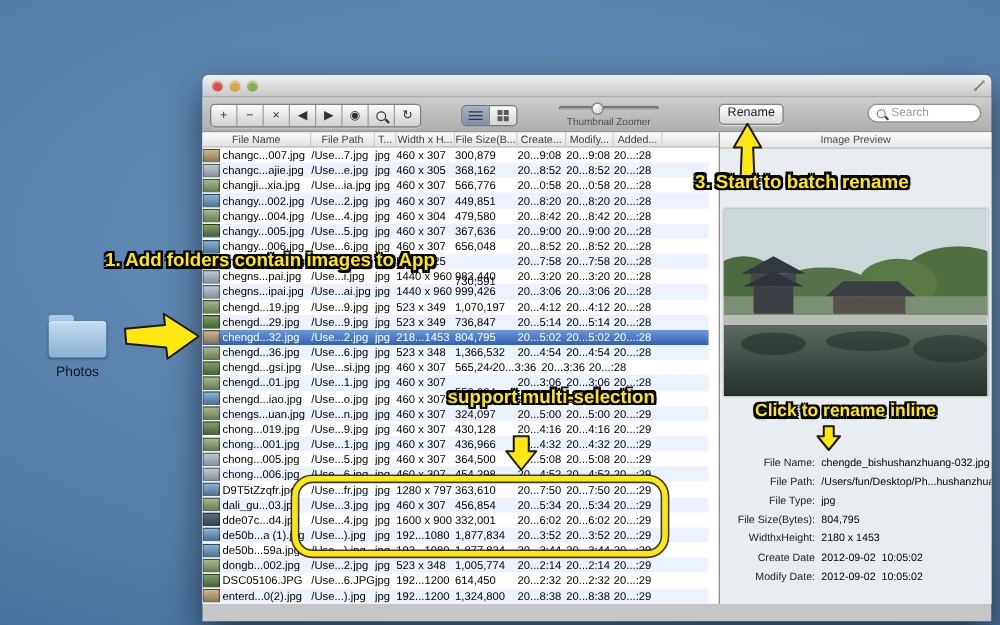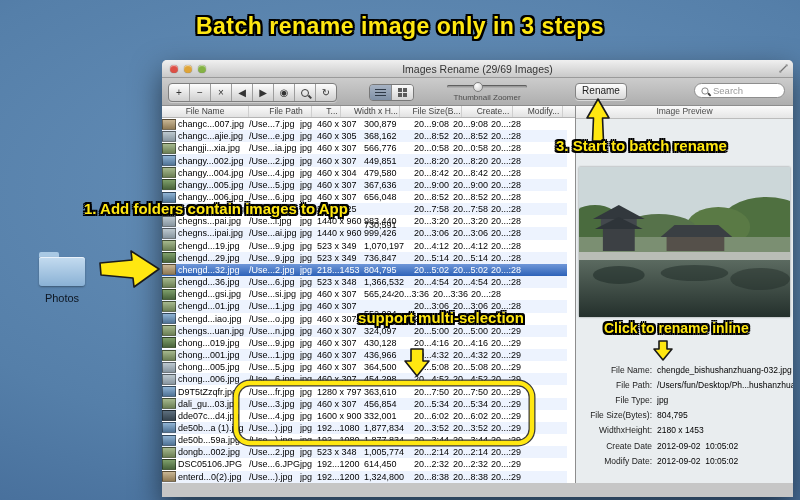--- a/index.html
+++ b/index.html
@@ -49,21 +49,21 @@
   .zoomer{position:absolute;left:285px;top:7px;width:80px;}
   .ztrack{position:relative;height:3px;background:linear-gradient(#8f8f8f,#b5b5b5);border-radius:2px;box-shadow:inset 0 1px 1px rgba(0,0,0,.4);}
   .zthumb{position:absolute;left:26px;top:-3.5px;width:10px;height:10px;border-radius:50%;background:radial-gradient(circle at 35% 30%,#ffffff,#c6c6c6);border:1px solid #808080;box-sizing:border-box;}
   .zlabel{margin-top:5px;text-align:center;font-size:8px;color:#4c4c4c;}
   .rename-btn{position:absolute;left:413px;top:5px;width:50px;height:15px;border:1px solid #838383;border-radius:4px;background:linear-gradient(#fefefe,#d8d8d8);font-size:10px;color:#222;text-align:center;line-height:14px;box-shadow:0 1px 0 rgba(255,255,255,.5);cursor:default;}
   .search{position:absolute;left:532px;top:5px;width:91px;height:15px;border:1px solid #8e8e8e;border-radius:9px;background:#fff;display:flex;align-items:center;padding-left:6px;box-sizing:border-box;gap:4px;}
   .search .mag{border-color:#7a7a7a;transform:scale(.9);}
   .search .ph{font-size:9.5px;color:#9a9a9a;}
   
   .content{position:absolute;left:0;top:46px;width:100%;height:377px;background:#fff;}
-  .thead{position:absolute;left:0;top:0;width:413px;height:12px;display:flex;background:linear-gradient(#fbfbfb,#e2e2e2);border-bottom:1px solid #b4b4b4;box-sizing:border-box;gap:12px;}
+  .thead{position:absolute;left:0;top:0;width:413px;height:12px;display:flex;background:linear-gradient(#fbfbfb,#e2e2e2);border-bottom:1px solid #b4b4b4;box-sizing:border-box;}
   .hcell{font-size:8.5px;color:#3e3e3e;text-align:center;border-right:1px solid #cfcfcf;box-sizing:border-box;overflow:hidden;white-space:nowrap;line-height:11px;flex:none;}
   .tbody{position:absolute;left:0;top:12px;width:405px;height:365px;overflow:hidden;}
   .trow{height:12.166px;display:flex;align-items:center;font-size:9px;color:#000;white-space:nowrap;}
   .trow.alt{background:#edf3fe;}
   .trow.sel{background:linear-gradient(#6f97d8,#2d62b8);color:#fff;}
   .tcell{overflow:hidden;white-space:nowrap;flex:none;box-sizing:border-box;padding-right:2px;}
   .thumbc{display:flex;justify-content:center;}
   .thumb{display:block;width:12px;height:9px;border:0.5px solid rgba(0,0,0,.4);}
   .vscroll{position:absolute;right:0;top:12px;width:8px;height:365px;background:#ececec;border-left:1px solid #c4c4c4;box-sizing:border-box;}
   .vthumb{position:absolute;left:1px;top:30px;width:5px;height:150px;border-radius:3px;background:#b3b3b3;}
@@ -74,36 +74,34 @@
   .pinfo{position:absolute;left:0;top:256px;width:100%;}
   .irow{display:flex;height:15.2px;align-items:center;}
   .ilabel{width:76px;text-align:right;font-size:8.5px;color:#222;flex:none;}
   .ivalue{margin-left:5px;font-size:8.5px;color:#000;white-space:pre;overflow:hidden;}
 </style>
 </head>
 <body>
 
 <div id="desktop">
 
-  <div class="anno headline">Batch rename image only in 3 steps</div>
 
   <div class="folder">
     <div class="folder-tab"></div>
     <div class="folder-body"></div>
     <div class="folder-label">Photos</div>
   </div>
 
   <div id="window">
     <div class="titlebar">
       <div class="lights">
         <div class="light red"></div>
         <div class="light yellow"></div>
         <div class="light green"></div>
       </div>
-      <div class="wtitle">Images Rename (29/69 Images)</div>
       <svg class="wresize" viewBox="0 0 9 9">
         <line x1="1.5" y1="7.5" x2="7.5" y2="1.5" stroke="#555" stroke-width="1.2"></line>
         <polygon points="7.5,0 9,1.5 6,1.5" fill="#555" transform="rotate(45 7.5 1.5)"></polygon>
         <polygon points="1.5,9 0,7.5 3,7.5" fill="#555" transform="rotate(45 1.5 7.5)"></polygon>
       </svg>
     </div>
 
     <div class="toolbar">
       <div class="btn-group">
           <div class="tbtn">+</div>

